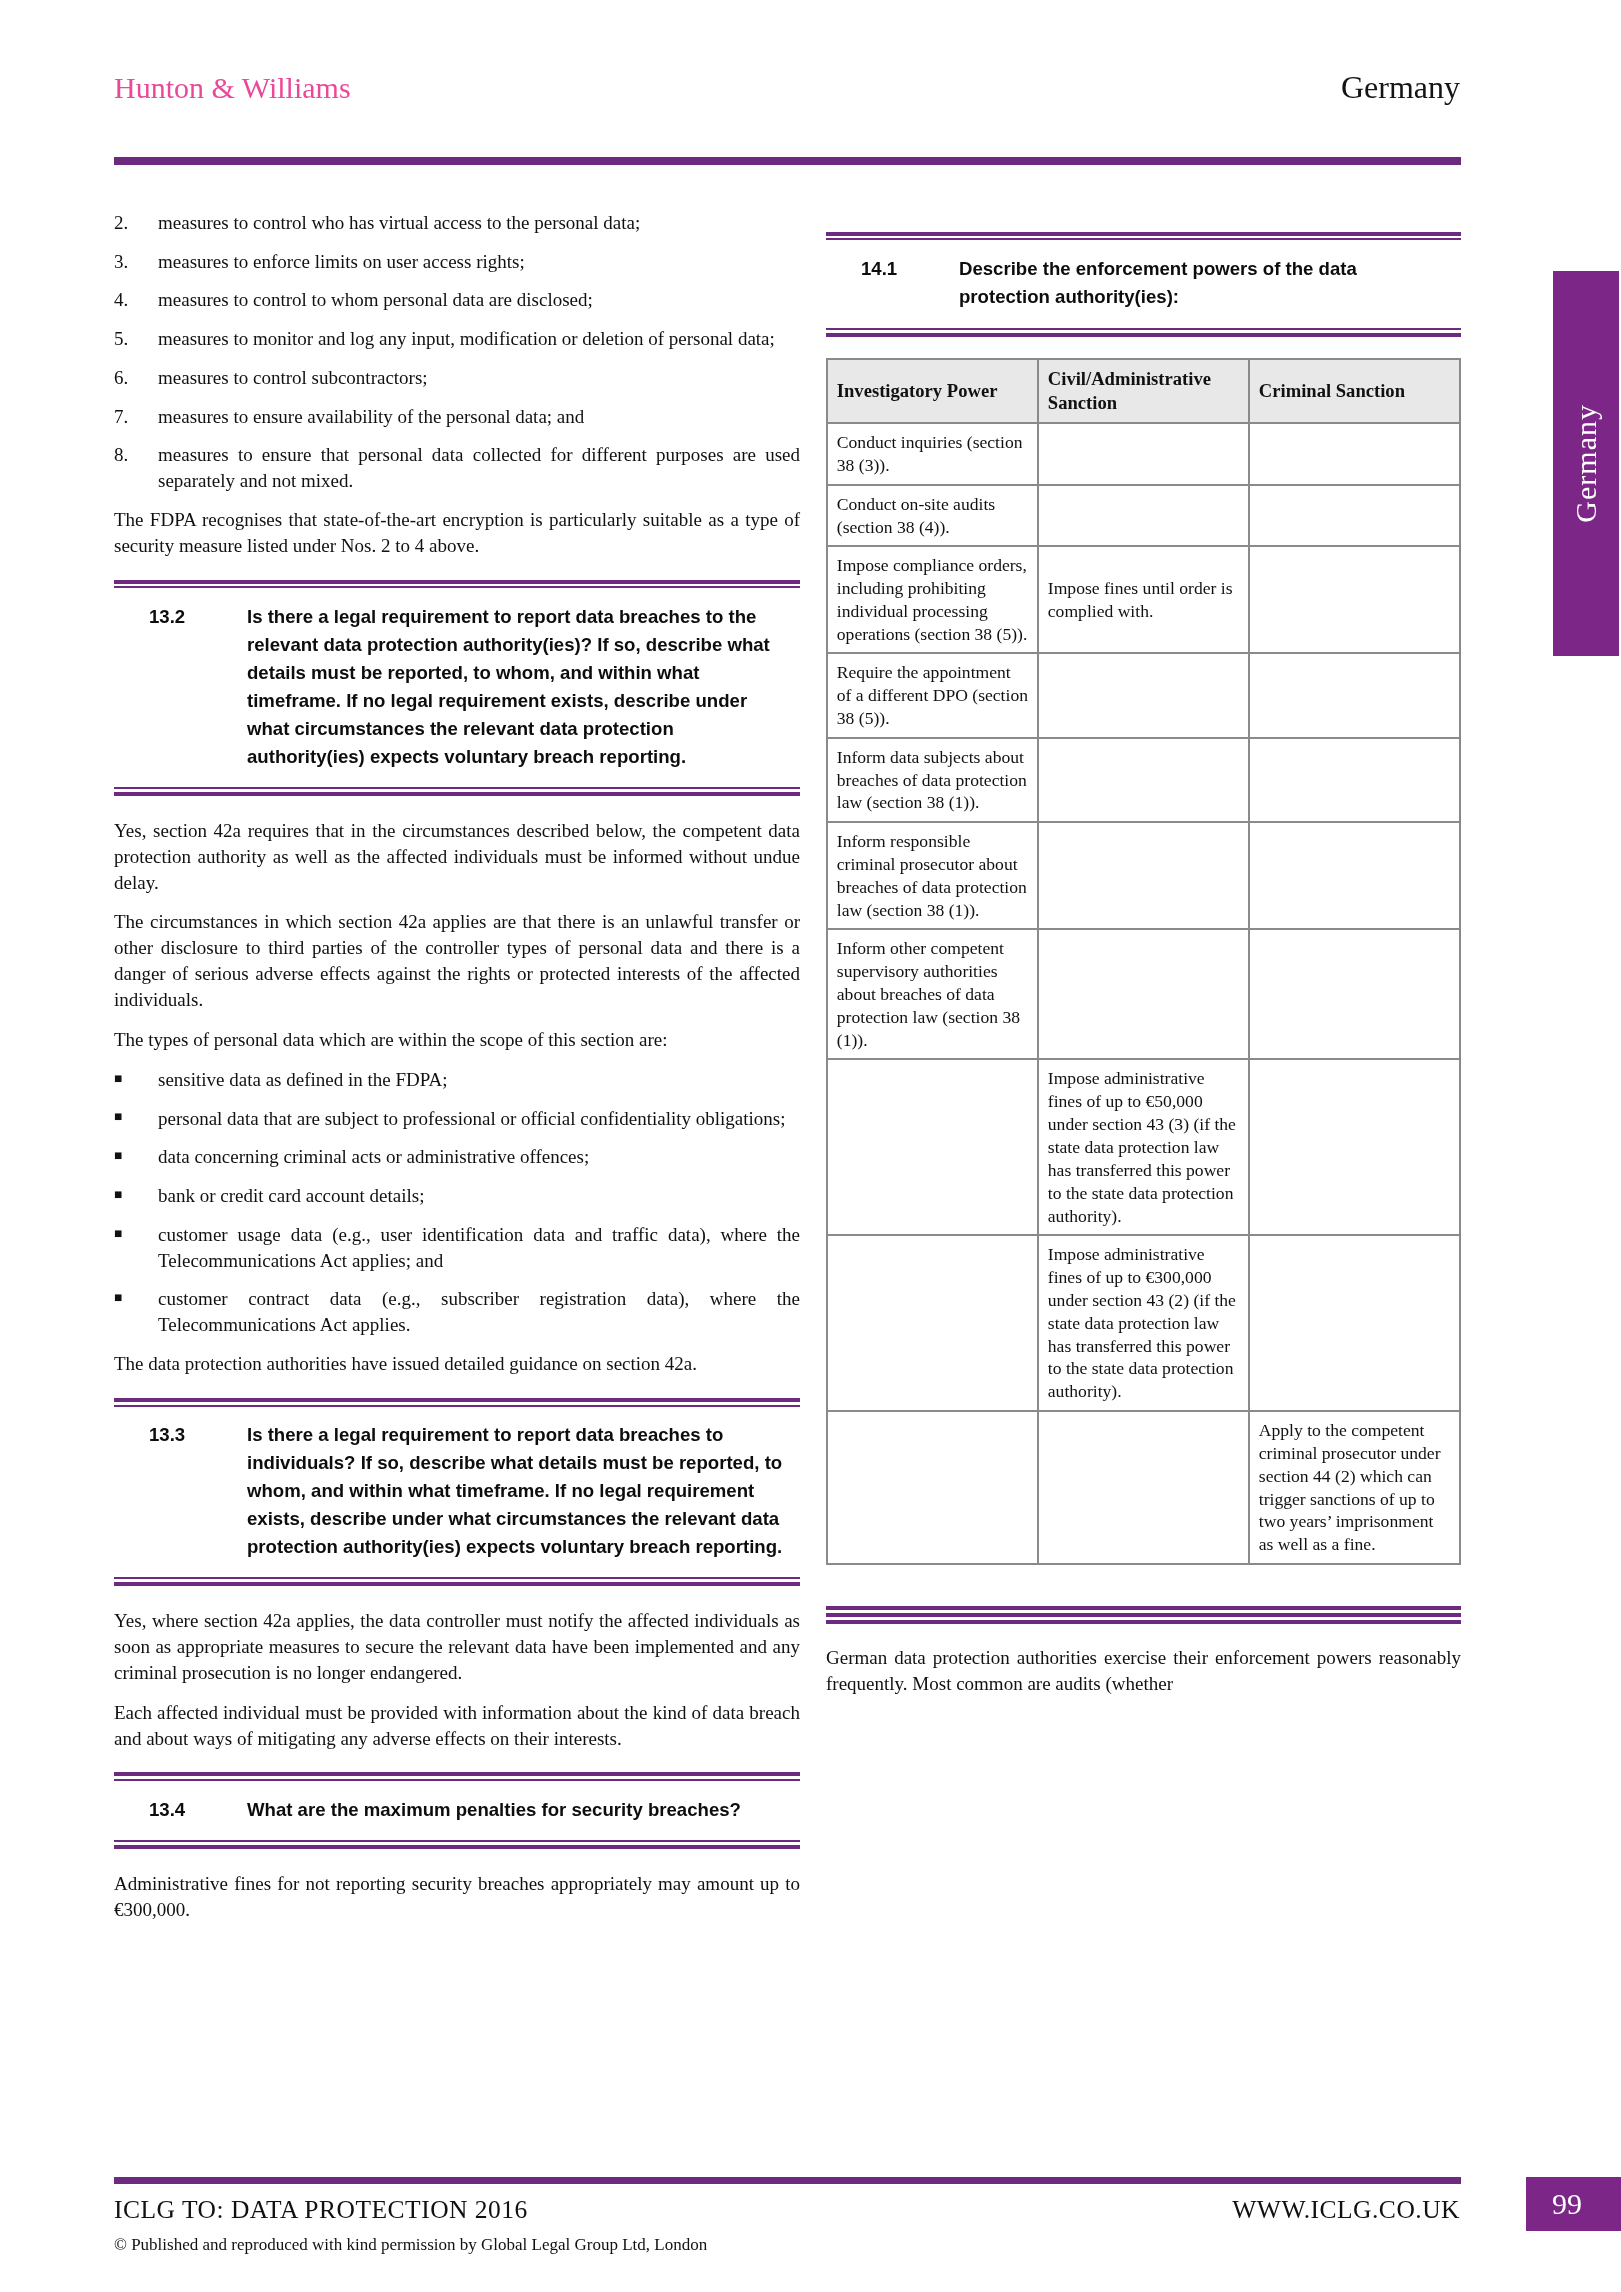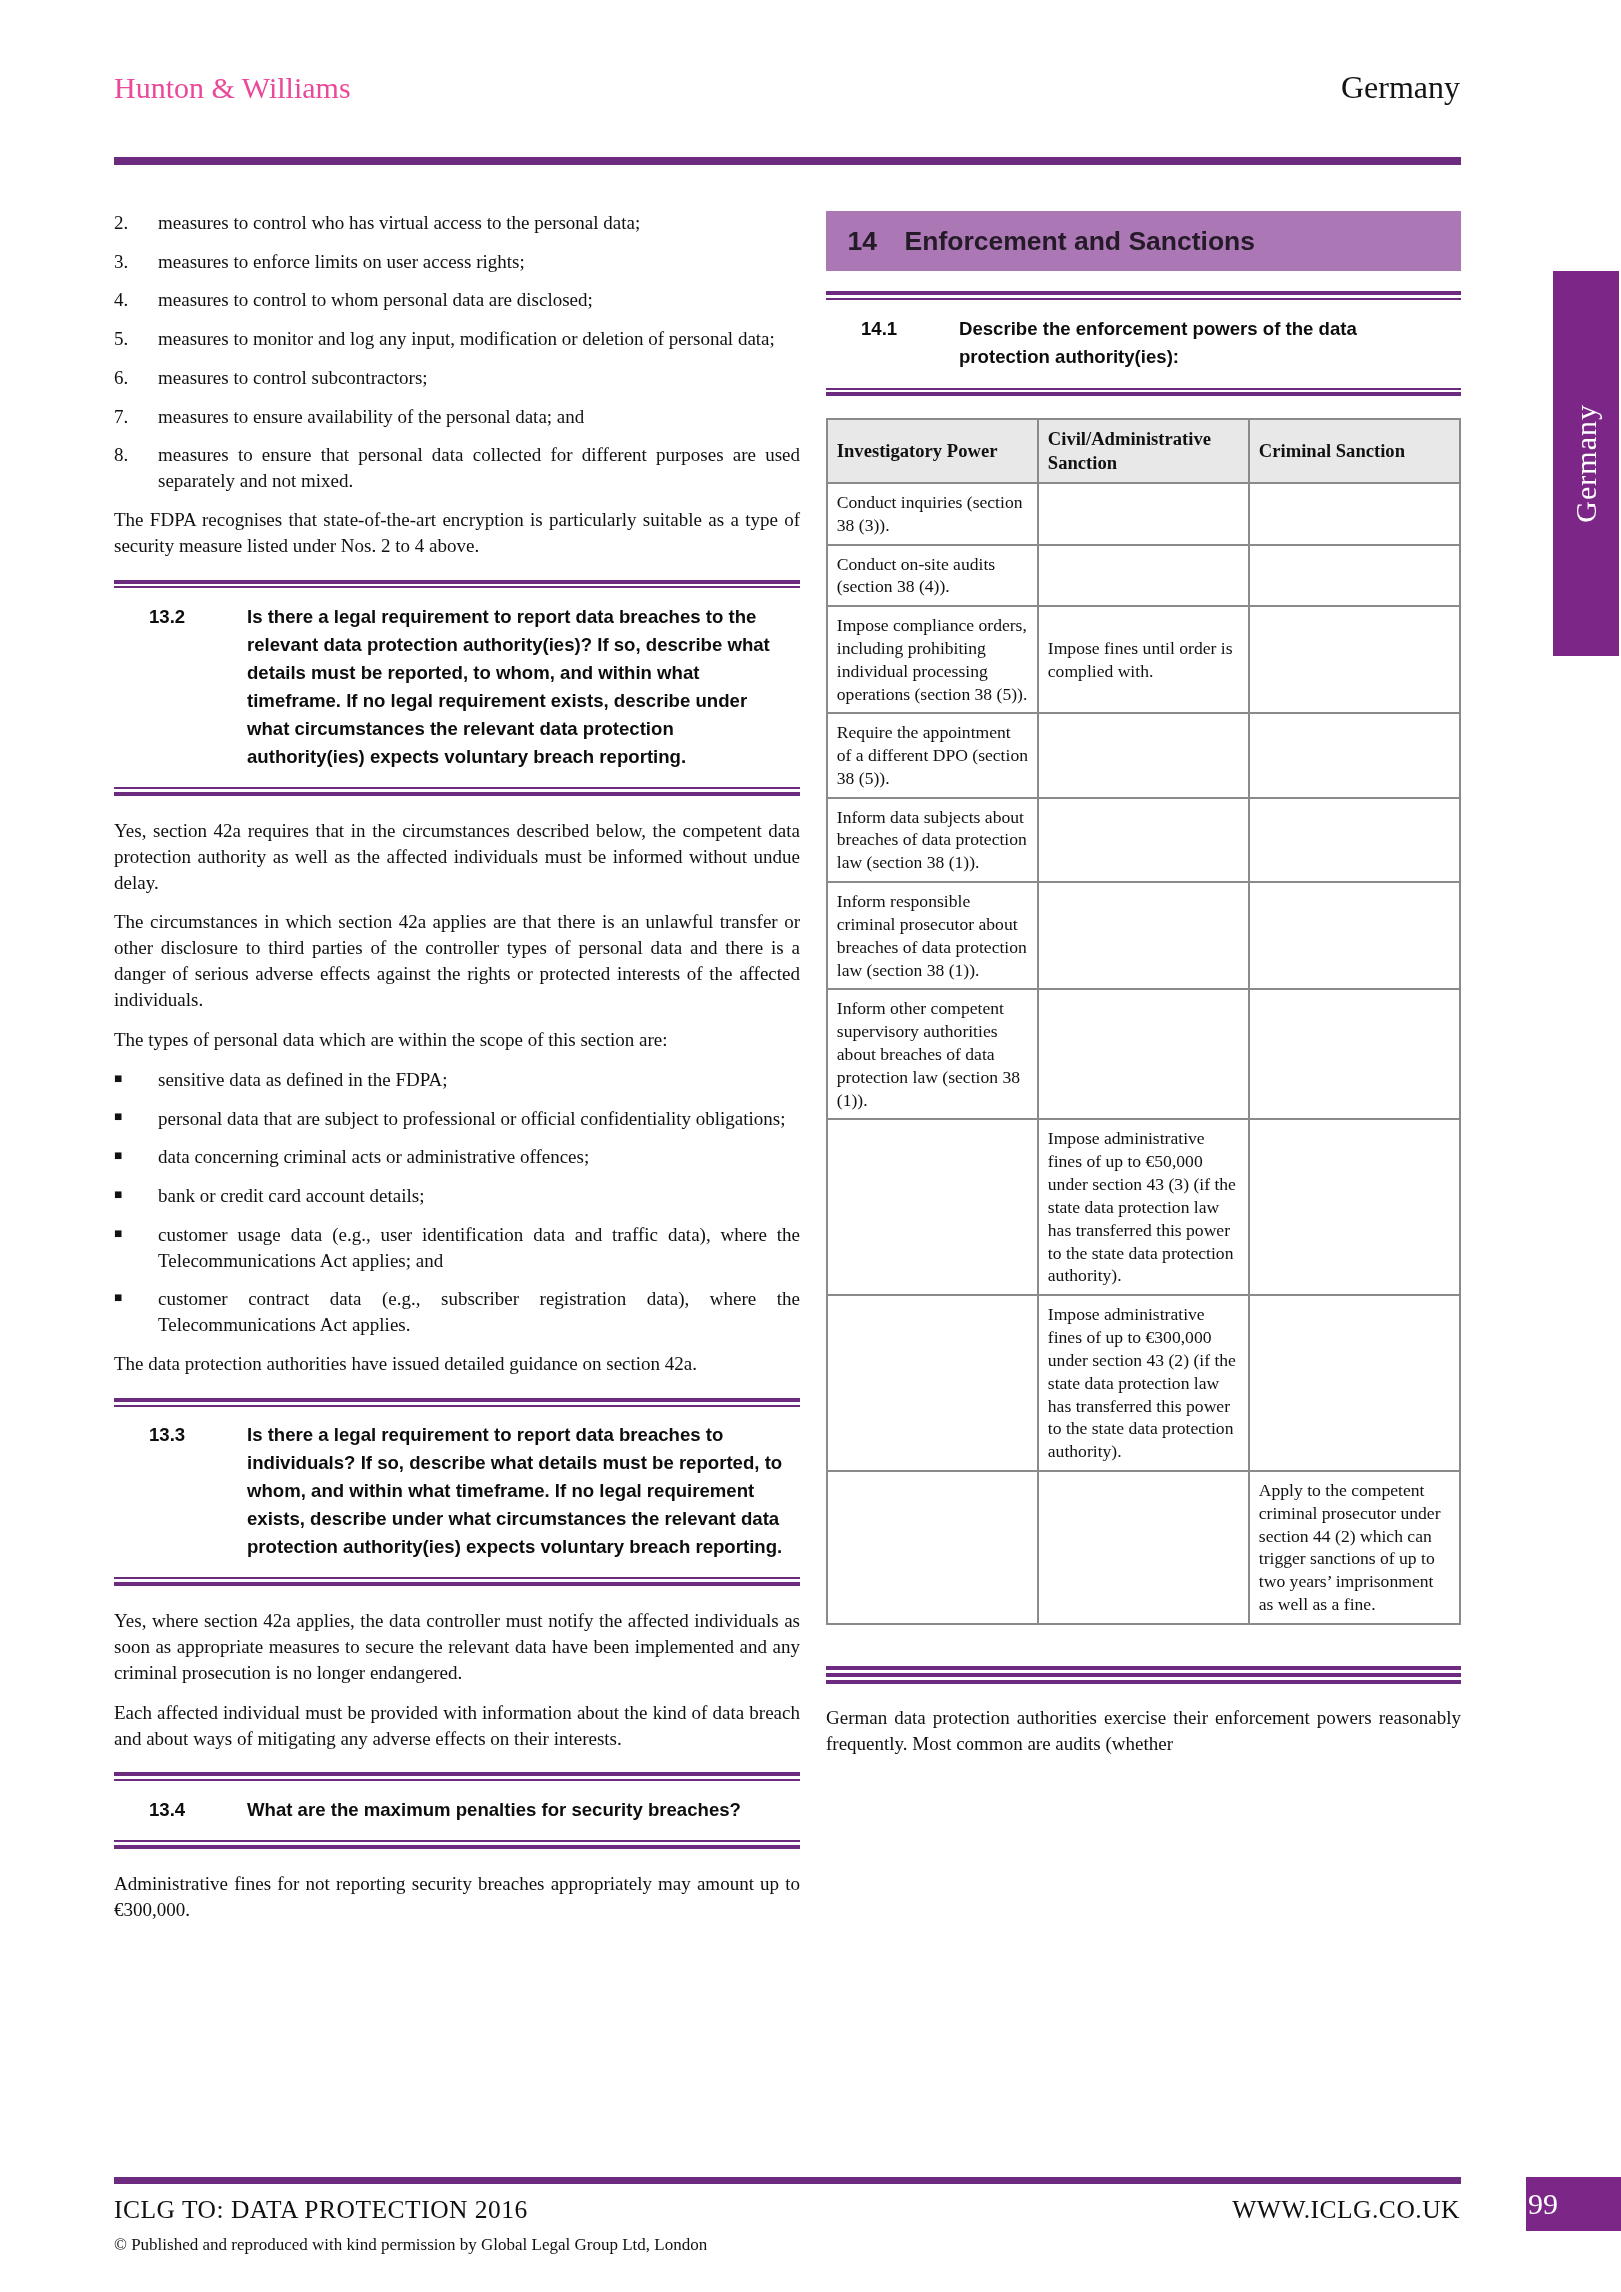--- a/index.html
+++ b/index.html
@@ -54,21 +54,21 @@
   .enf-table th,.enf-table td{border:2px solid #8a8a8a;padding:6.9px 8.8px;vertical-align:middle;}
   .enf-table th{background:var(--thbg);font-weight:bold;font-size:18.6px;width:33.33%;}
   .q142{margin-top:41px;}
 
   
   .ft-rule{position:absolute;left:114px;top:2177px;width:1347px;height:6.9px;background:var(--pd);}
   .ft-pub{position:absolute;left:114px;top:2195px;font-size:25.5px;letter-spacing:0.5px;}
   .ft-web{position:absolute;right:161px;top:2195px;font-size:25.5px;letter-spacing:0.5px;}
   .ft-copy{position:absolute;left:114px;top:2235px;font-size:17px;}
   .ft-pagebox{position:absolute;left:1526px;top:2177px;width:95px;height:54px;background:var(--ps);
-              color:#fff;display:flex;align-items:center;padding-left:2px;box-sizing:border-box;
+              color:#fff;display:flex;align-items:center;padding-left:26px;box-sizing:border-box;
               font-size:30px;}
 </style>
 </head>
 <body>
 
 <div id="page">
 
   <div class="hdr-firm">Hunton &amp; Williams</div>
   <div class="hdr-country">Germany</div>
   <div class="hdr-rule"></div>
@@ -169,24 +169,20 @@
         <span class="q-text">What are the maximum penalties for security breaches?</span>
       </div>
       <div class="q-bot"></div>
     </div>
 
     <p class="para">Administrative fines for not reporting security breaches appropriately may amount up to €300,000.</p>
   </div>
 
   <div class="col-right">
 
-    <div class="section-bar">
-      <span class="sec-num">14</span>
-      <span>Enforcement and Sanctions</span>
-    </div>
 
     <div class="qbox">
       <div class="q-top"></div>
       <div class="q-body">
         <span class="q-num">14.1</span>
         <span class="q-text">Describe the enforcement powers of the data protection authority(ies):</span>
       </div>
       <div class="q-bot"></div>
     </div>
 

